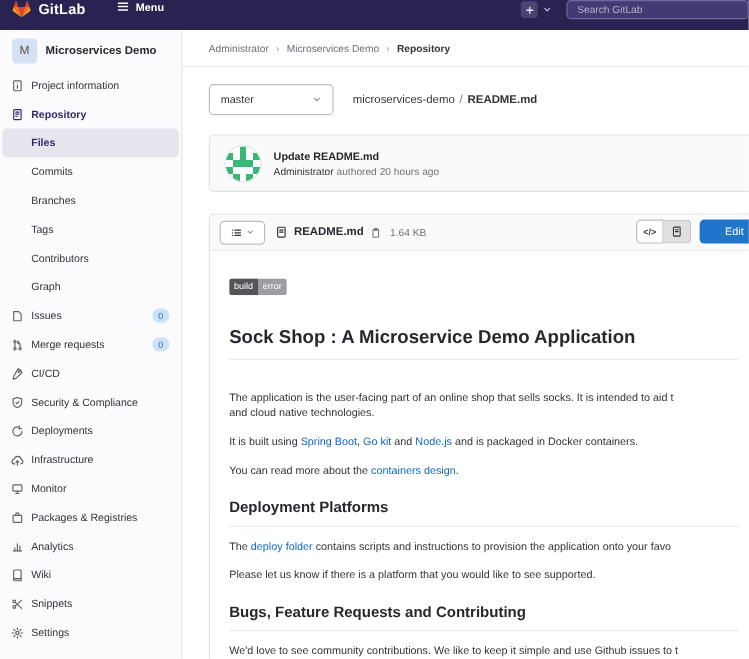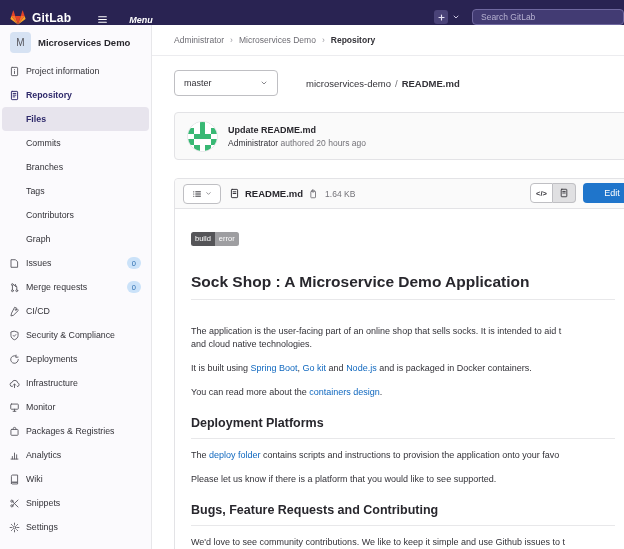--- a/index.html
+++ b/index.html
@@ -2,24 +2,24 @@
 <html><head>
 <meta charset="utf-8">
 <style>
   html,body{margin:0;padding:0;}
   body{
     width:624px;height:549px;overflow:hidden;position:relative;background:#fff;
     font-family:"Liberation Sans","DejaVu Sans",sans-serif;color:#333238;
   }
   
   .topbar{position:absolute;top:0;left:0;width:624px;height:25px;background:#292352;
-    display:flex;align-items:flex-end;padding:0 0 0 10px;box-sizing:border-box;z-index:9;}
+    display:flex;align-items:flex-start;padding:0 0 0 10px;box-sizing:border-box;z-index:9;}
   .logo{display:flex;align-items:center;gap:6px;cursor:pointer;}
   .logo-text{color:#fff;font-size:12px;font-weight:600;letter-spacing:.2px;}
-  .menu-btn{display:flex;align-items:center;gap:21px;margin-left:26px;color:#fff;cursor:pointer;background:none;border:none;padding:0;font-style:italic;}
+  .menu-btn{display:flex;align-items:center;gap:5px;margin-left:26px;color:#fff;cursor:pointer;background:none;border:none;padding:0;}
   .menu-label{color:#fff;font-size:9px;font-weight:700;}
   .topbar-right{margin-left:auto;display:flex;align-items:center;}
   .plus-btn{display:flex;align-items:center;gap:4px;background:none;border:none;padding:0;cursor:pointer;color:#c9c5e0;}
   .plus-box{width:14px;height:14px;border-radius:3px;background:#4a4378;display:flex;align-items:center;justify-content:center;color:#e6e3f3;}
   .search-input{margin-left:12px;width:152px;height:16px;background:#423b73;border:1px solid #6f689f;
     border-radius:4px;color:#e6e3f3;font-size:8.5px;padding:0 8px;outline:none;box-sizing:border-box;
     font-family:"Liberation Sans","DejaVu Sans",sans-serif;}
   .search-input::placeholder{color:#b6b1d1;}
   
   .sidebar{position:absolute;top:25px;left:0;width:152px;bottom:0;background:#fbfafd;
@@ -44,21 +44,21 @@
   .crumbbar{height:31px;border-bottom:1px solid #ececef;display:flex;align-items:center;
     padding-left:22px;font-size:8.5px;color:#6e6d74;gap:6px;box-sizing:border-box;}
   .crumb{cursor:pointer;}
   .crumb-sep{color:#9a99a0;}
   .crumb-current{color:#333238;font-weight:700;}
   .filenav{display:flex;align-items:center;margin:14px 0 0 22px;gap:16px;}
   .branch-btn{width:104px;height:26px;border:1px solid #bfbfc3;border-radius:4px;background:#fff;
     display:flex;align-items:center;justify-content:space-between;padding:0 9px;font-size:9px;
     color:#333238;box-sizing:border-box;cursor:pointer;}
   .branch-btn .chev{color:#89888d;display:flex;}
-  .path{font-size:9.5px;display:flex;align-items:center;gap:4px;margin-left:12px;}
+  .path{font-size:9.5px;display:flex;align-items:center;gap:4px;}
   .path-repo{cursor:pointer;}
   .path-sep{color:#737278;}
   .path-file{font-weight:700;}
   .commit-box{margin:16px 0 0 22px;width:458px;height:48px;background:#fafafa;
     border:1px solid #e3e3e6;border-radius:4px;display:flex;align-items:center;
     padding:0 12px;box-sizing:border-box;gap:10px;}
   .identicon{width:29px;height:29px;border-radius:50%;border:1px solid #e4e4e7;background:#fff;
     overflow:hidden;display:flex;flex:none;}
   .commit-title{font-size:9px;font-weight:700;color:#28272d;cursor:pointer;}
   .commit-byline{font-size:8.5px;color:#737278;margin-top:3px;}

